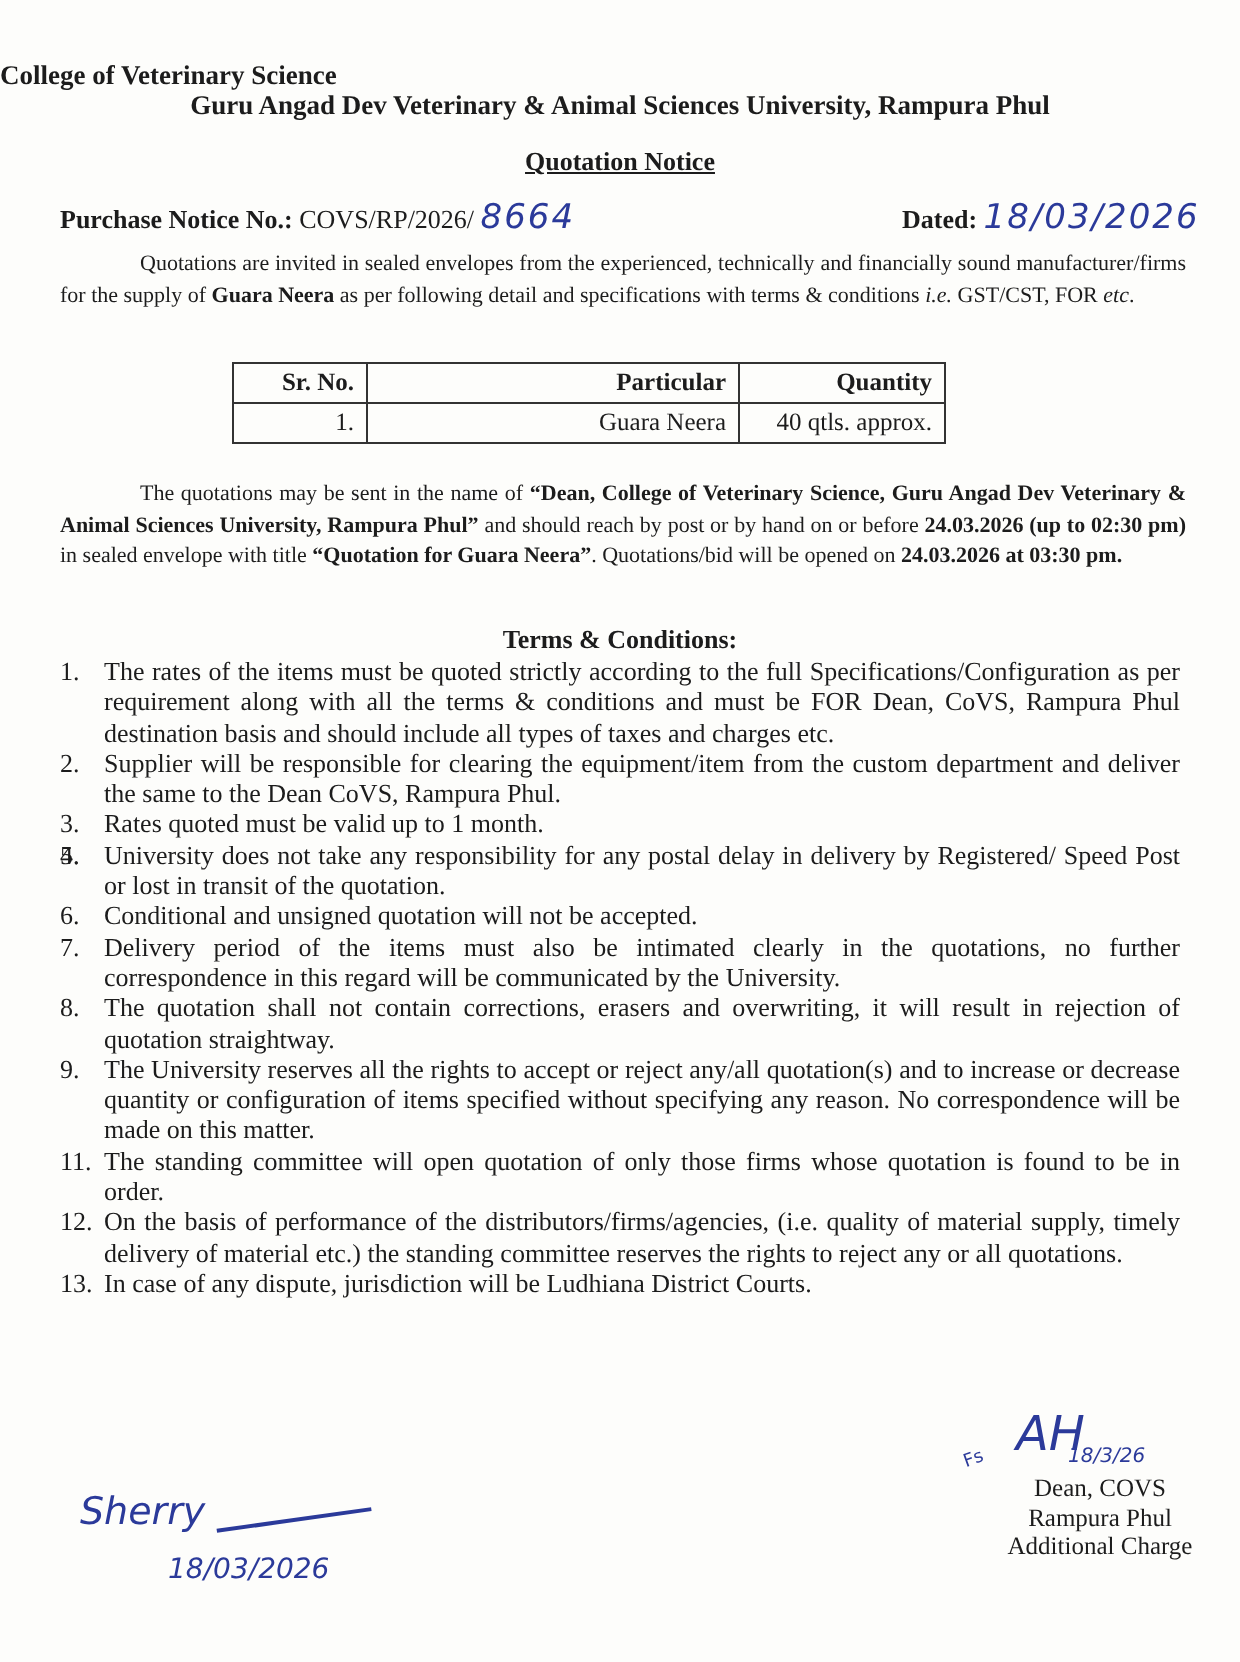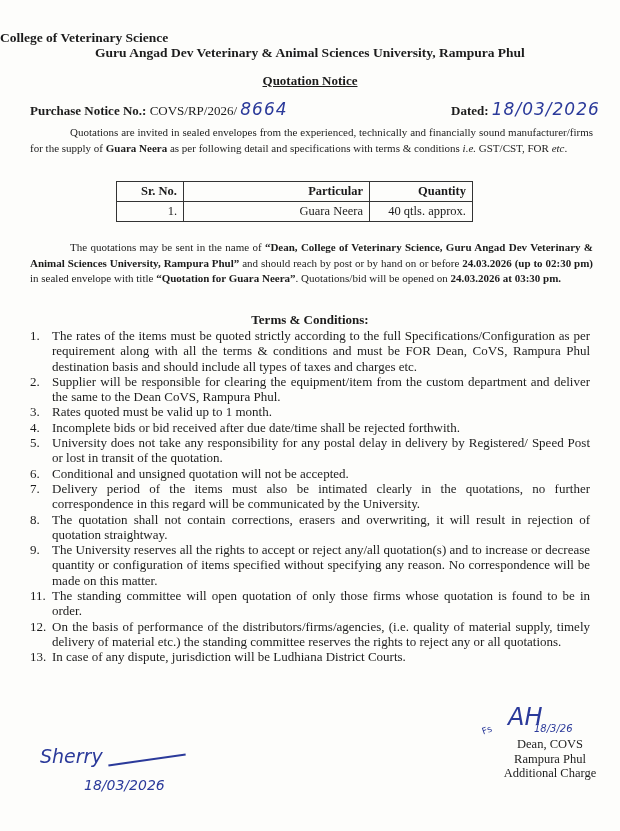--- a/index.html
+++ b/index.html
@@ -78,21 +78,21 @@
 <div class="abs para p2">
   <span class="indent"></span><span>The quotations may be sent in the name of </span><b>“Dean, College of Veterinary Science, Guru Angad Dev Veterinary &amp; Animal Sciences University, Rampura Phul”</b><span> and should reach by post or by hand on or before </span><b>24.03.2026 (up to 02:30 pm)</b><span> in sealed envelope with title </span><b>“Quotation for Guara Neera”</b><span>. Quotations/bid will be opened on </span><b>24.03.2026 at 03:30 pm.</b>
 </div>
 
 <div class="abs tc">Terms &amp; Conditions:</div>
 
 <ol class="terms">
   <li><span class="num">1.</span><span>The rates of the items must be quoted strictly according to the full Specifications/Configuration as per requirement along with all the terms &amp; conditions and must be FOR Dean, CoVS, Rampura Phul destination basis and should include all types of taxes and charges etc.</span></li>
   <li><span class="num">2.</span><span>Supplier will be responsible for clearing the equipment/item from the custom department and deliver the same to the Dean CoVS, Rampura Phul.</span></li>
   <li><span class="num">3.</span><span>Rates quoted must be valid up to 1 month.</span></li>
-  <li><span class="num">4.</span><span>Incomplete bids or bid received after due date/time shall be rejected forthwith.</span></li>
+  <li><span class="num">4.</span></li>
   <li><span class="num">5.</span><span>University does not take any responsibility for any postal delay in delivery by Registered/ Speed Post or lost in transit of the quotation.</span></li>
   <li><span class="num">6.</span><span>Conditional and unsigned quotation will not be accepted.</span></li>
   <li><span class="num">7.</span><span>Delivery period of the items must also be intimated clearly in the quotations, no further correspondence in this regard will be communicated by the University.</span></li>
   <li><span class="num">8.</span><span>The quotation shall not contain corrections, erasers and overwriting, it will result in rejection of quotation straightway.</span></li>
   <li><span class="num">9.</span><span>The University reserves all the rights to accept or reject any/all quotation(s) and to increase or decrease quantity or configuration of items specified without specifying any reason. No correspondence will be made on this matter.</span></li>
   <li><span class="num">11.</span><span>The standing committee will open quotation of only those firms whose quotation is found to be in order.</span></li>
   <li><span class="num">12.</span><span>On the basis of performance of the distributors/firms/agencies, (i.e. quality of material supply, timely delivery of material etc.) the standing committee reserves the rights to reject any or all quotations.</span></li>
   <li><span class="num">13.</span><span>In case of any dispute, jurisdiction will be Ludhiana District Courts.</span></li>
 </ol>
 

